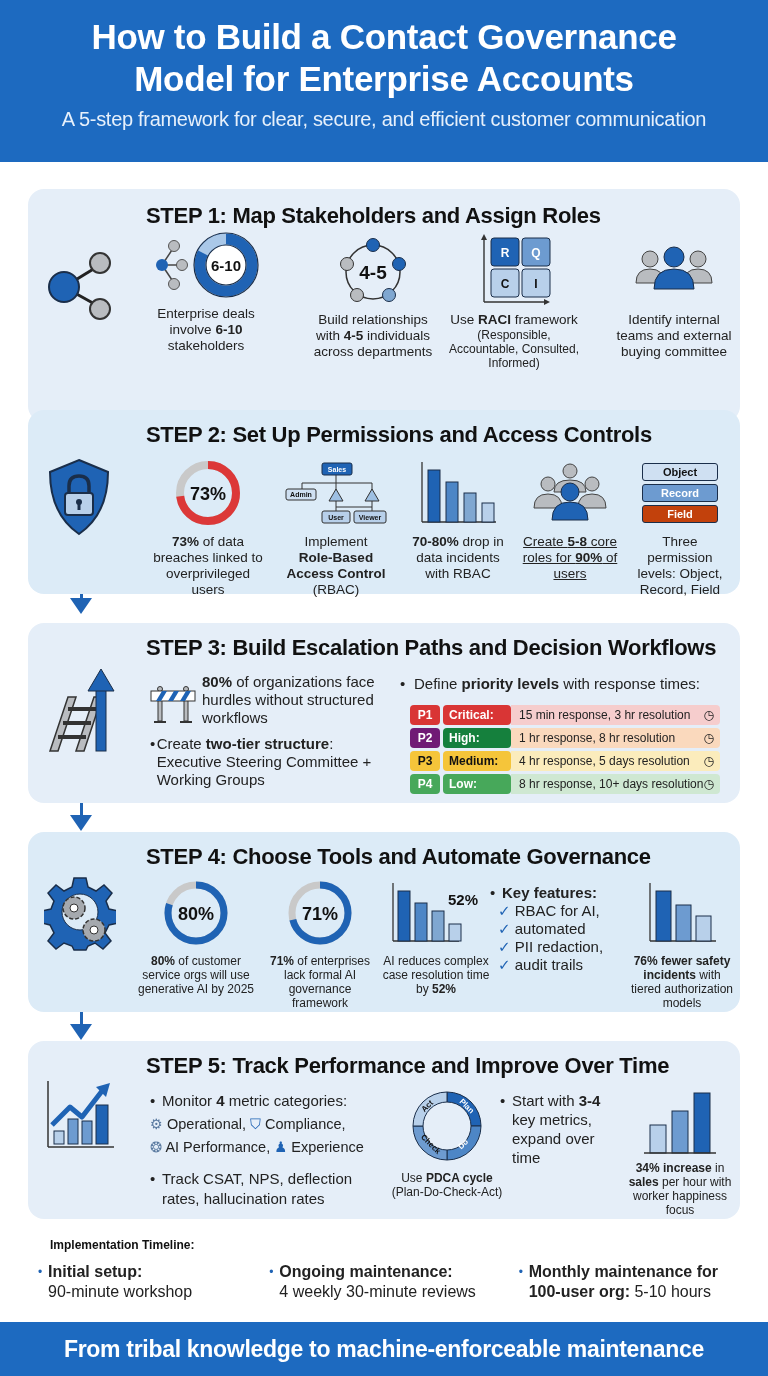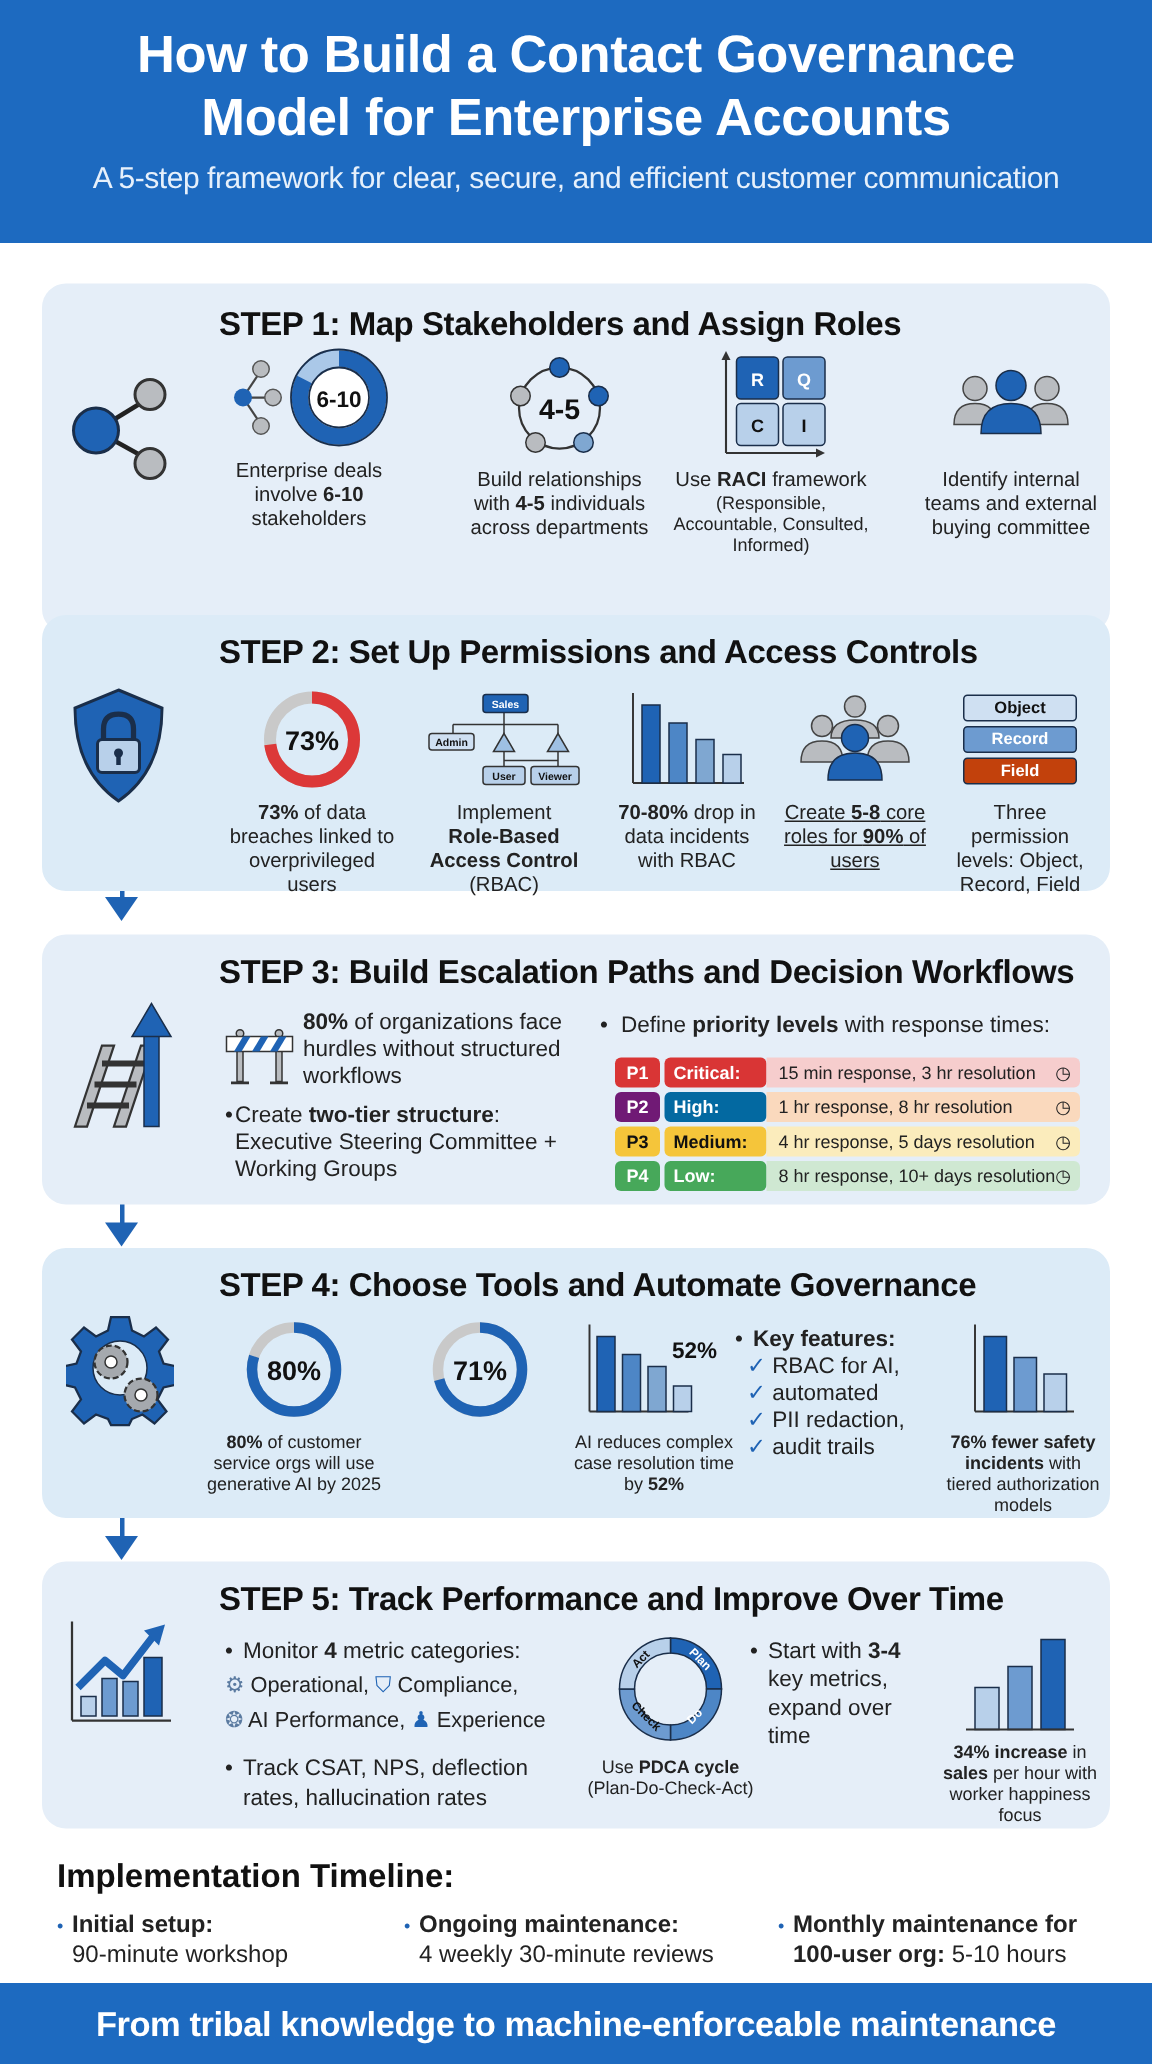--- a/index.html
+++ b/index.html
@@ -27,21 +27,21 @@
   .bullet { font-size: 15px; line-height: 18px; color: #222; }
   .bullet .dot { display: inline-block; width: 14px; }
 
   .prio-table { position: absolute; left: 382px; top: 82px; width: 310px; }
   .prio-row { display: flex; height: 20px; margin-bottom: 3px; border-radius: 4px; font-size: 12px; line-height: 20px; }
   .prio-row .code { width: 30px; text-align: center; font-weight: 700; color: #fff; border-radius: 4px; margin-right: 3px; }
   .prio-row .lvl { width: 68px; padding-left: 6px; font-weight: 700; color: #fff; border-radius: 4px; }
   .prio-row .desc { flex: 1; padding-left: 8px; color: #222; border-radius: 0 4px 4px 0; display: flex; justify-content: space-between; padding-right: 6px; align-items: center; }
 
   .timeline { position: absolute; left: 38px; top: 1238px; width: 700px; }
-  .timeline .tl-title { font-size: 22px; font-weight: 700; color: #111; }
+  .timeline .tl-title { font-size: 12px; font-weight: 700; color: #111; margin-left: 12px; }
   .timeline .cols { display: flex; margin-top: 10px; }
   .timeline .col { font-size: 16px; line-height: 20px; color: #222; }
   .timeline .col .dot { color: #1f63b4; display: inline-block; width: 10px; font-size: 12px; vertical-align: top; }
   .timeline .col .body { display: inline-block; vertical-align: top; }
 
   .footer { position: absolute; left: 0; top: 1322px; width: 768px; height: 54px; background: #1d6ac0; color: #fff; text-align: center; font-size: 23px; font-weight: 700; line-height: 54px; letter-spacing: -0.3px; }
 </style>
 </head>
 <body>
 
@@ -278,21 +278,21 @@
     <div class="prio-row">
       <div class="code" style="background:#d93535;">P1</div>
       <div class="lvl" style="background:#d93535;">Critical:</div>
       <div class="desc" style="background:#f6cdcd;">
           <span>15 min response, 3 hr resolution</span>
           <span>◷</span>
         </div>
     </div>
     <div class="prio-row">
       <div class="code" style="background:#701a75;">P2</div>
-      <div class="lvl" style="background:#0369a1;">High:</div>
+      <div class="lvl" style="background:#15803d;">High:</div>
       <div class="desc" style="background:#fad9bd;">
           <span>1 hr response, 8 hr resolution</span>
           <span>◷</span>
         </div>
     </div>
     <div class="prio-row">
       <div class="code" style="background:#f5c53a;color:#111;">P3</div>
       <div class="lvl" style="background:#f5c53a;color:#111;">Medium:</div>
       <div class="desc" style="background:#fbecbc;">
           <span>4 hr response, 5 days resolution</span>
@@ -337,20 +337,21 @@
   </div>
 
   <div class="item" style="left:232px;top:46px;width:120px;">
     <div class="vis" style="height:70px;">
       <svg width="68" height="68" viewBox="0 0 68 68">
         <circle cx="34" cy="34" r="28" fill="none" stroke="#c9c9c9" stroke-width="7"></circle>
         <circle cx="34" cy="34" r="28" fill="none" stroke="#1f63b4" stroke-width="7" stroke-dasharray="124.9 175.9" transform="rotate(-90 34 34)"></circle>
         <text x="34" y="41" font-size="18" font-weight="700" text-anchor="middle" fill="#111" font-family="Liberation Sans, sans-serif">71%</text>
       </svg>
     </div>
+    <div class="cap small"><b>71%</b><span> of enterprises lack formal AI governance framework</span></div>
   </div>
 
   <div class="item" style="left:352px;top:46px;width:112px;">
     <div class="vis" style="height:70px;">
       <svg width="94" height="64" viewBox="0 0 94 64">
         <line x1="4" y1="2" x2="4" y2="60" stroke="#333" stroke-width="1.3"></line>
         <line x1="4" y1="60" x2="70" y2="60" stroke="#333" stroke-width="1.3"></line>
         <rect x="9" y="10" width="12" height="50" fill="#1f63b4" stroke="#1a2e4a"></rect>
         <rect x="26" y="22" width="12" height="38" fill="#4d86c6" stroke="#1a2e4a"></rect>
         <rect x="43" y="30" width="12" height="30" fill="#7fa7d1" stroke="#1a2e4a"></rect>

